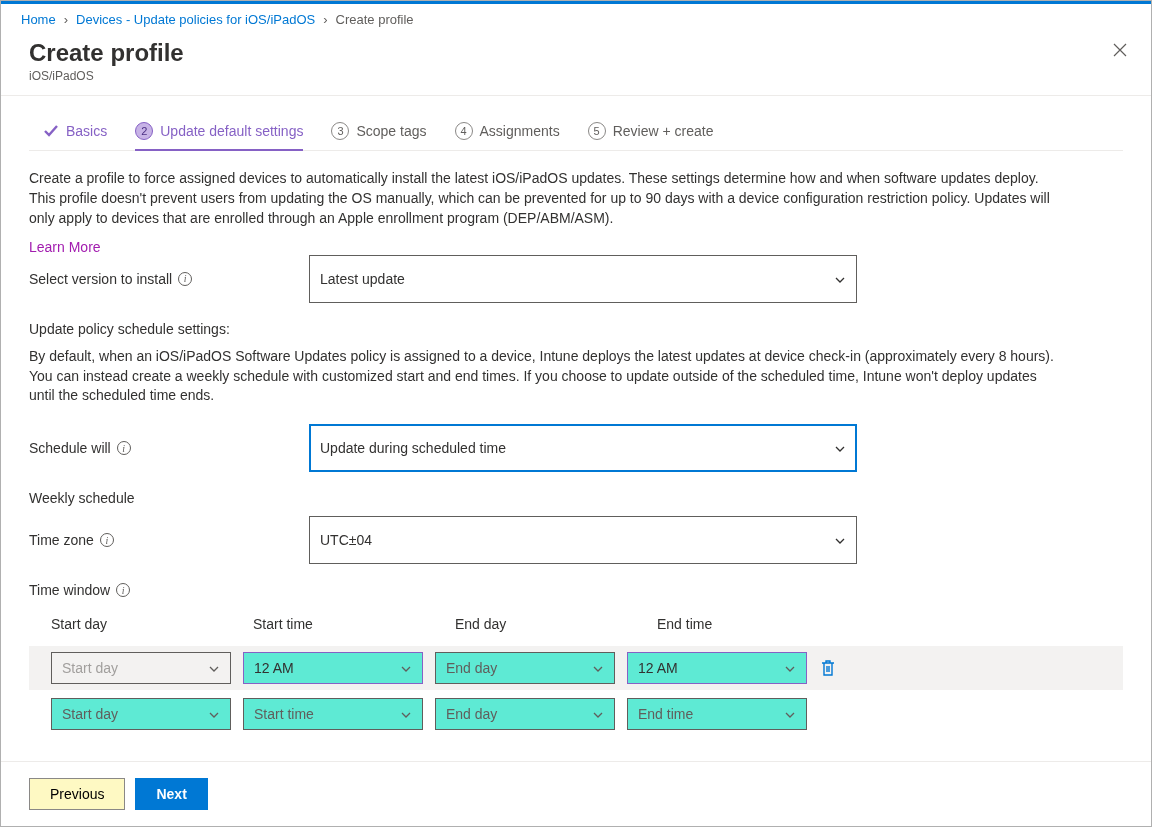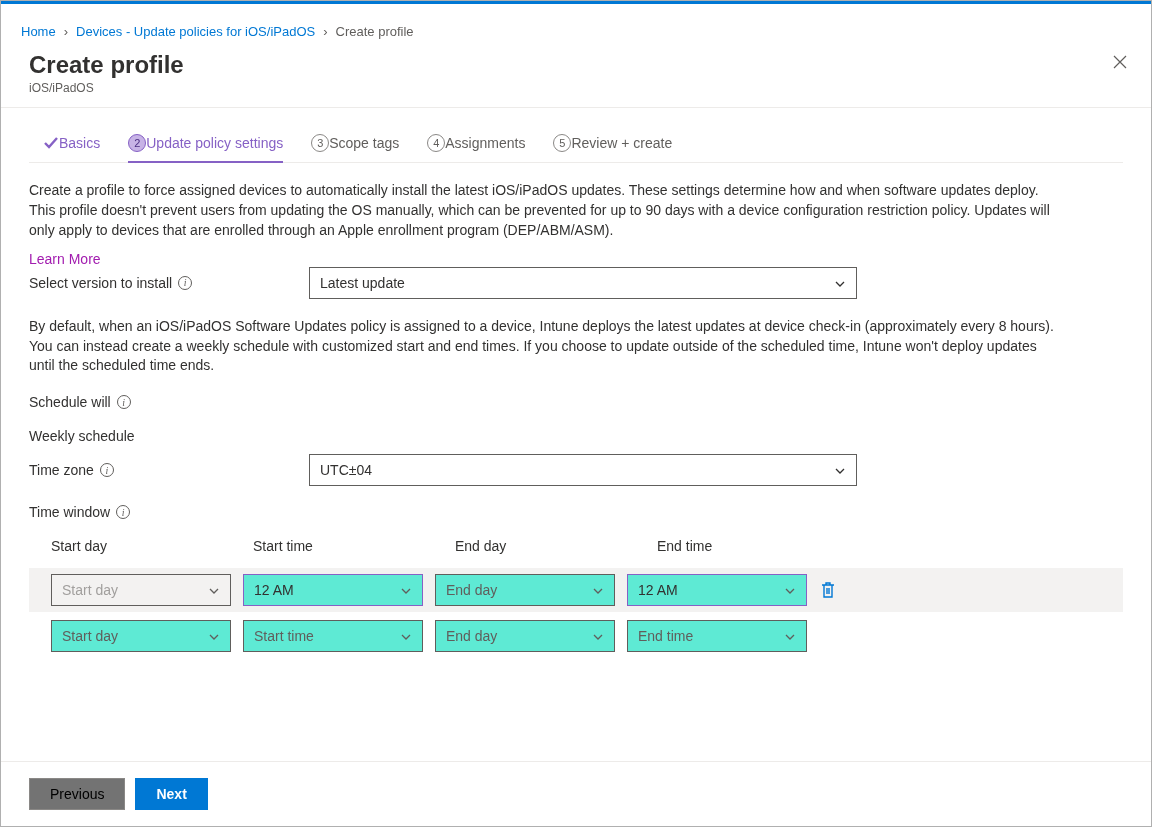--- a/index.html
+++ b/index.html
@@ -15,21 +15,21 @@
     border: 1px solid #b0b0b0;
     position: relative;
     display: flex;
     flex-direction: column;
   }
   .topbar { height: 3px; background: #0078d4; }
   .breadcrumb {
     display: flex;
     align-items: center;
     gap: 8px;
-    padding: 20px 20px 6px 20px;
+    padding: 8px 20px 6px 20px;
     font-size: 13px;
   }
   .breadcrumb a { color: #0078d4; text-decoration: none; cursor: pointer; }
   .breadcrumb .sep { color: #605e5c; }
   .breadcrumb .current { color: #605e5c; }
   .header-row {
     display: flex;
     align-items: flex-start;
     padding: 6px 20px 12px 28px;
     border-bottom: 1px solid #edebe9;
@@ -42,20 +42,21 @@
     display: flex;
     align-items: center;
     gap: 28px;
     padding: 26px 14px 0 14px;
     border-bottom: 1px solid #edebe9;
     margin-bottom: 18px;
   }
   .tab {
     display: flex;
     align-items: center;
+    gap: 7px;
     padding-bottom: 10px;
     cursor: pointer;
     color: #605e5c;
     position: relative;
   }
   .tab.done { color: #8661c5; }
   .tab.active { color: #8661c5; }
   .tab.active::after {
     content: "";
     position: absolute;
@@ -78,21 +79,21 @@
     align-items: center;
     margin-bottom: 18px;
   }
   .field-label { width: 280px; display: flex; align-items: center; gap:6px; }
   .info-icon {
     width:14px; height:14px; border:1px solid #605e5c; border-radius:50%;
     display:inline-flex; align-items:center; justify-content:center;
     font-size:10px; color:#605e5c; font-style: italic; font-family: Georgia, serif;
   }
   .dropdown {
-    width: 548px; height: 32px;
+    width: 548px; height: 48px;
     border: 1px solid #605e5c;
     background:#fff;
     display:flex; align-items:center; justify-content:space-between;
     padding: 0 10px; cursor:pointer;
   }
   .dropdown.focused { border: 2px solid #0078d4; padding: 0 9px; }
   .chev { width:12px; height:12px; }
   .chev svg { width:12px; height:12px; }
   .section-head { margin: 4px 0 10px 0; }
   .para { line-height:1.42; margin-bottom:18px; max-width:1030px; }
@@ -114,21 +115,21 @@
   .tw-dd.pale { color:#605e5c; }
   .tw-dd.disabled { background:#f3f2f1; color:#a19f9d; }
   .trash { width:18px; height:18px; cursor:pointer; }
   .trash svg path, .trash svg rect { stroke:#0078d4; fill:none; stroke-width:1.4; }
   .footer {
     border-top:1px solid #edebe9;
     padding: 16px 28px;
     display:flex; gap:10px;
   }
   .btn {
-    height:32px; padding:0 20px; border:1px solid #8a8886; background:#737373;
+    height:32px; padding:0 20px; border:1px solid #8a8886; background:#fef9c3;
     cursor:pointer; font-size:14px;
   }
   .btn.primary { background:#0078d4; border-color:#0078d4; color:#fff; font-weight:600; }
 </style>
 </head>
 <body>
 
 <div class="frame">
   <div class="topbar"></div>
 
@@ -158,21 +159,21 @@
       <div class="tab done">
         <span class="check-icon">
           <svg viewBox="0 0 16 16">
               <path d="M2 8 L6 12 L14 3"></path>
             </svg>
         </span>
         <span>Basics</span>
       </div>
       <div class="tab active">
         <span class="step-badge">2</span>
-        <span>Update policy settings</span>
+        <span>Update default settings</span>
       </div>
       <div class="tab">
         <span class="step-badge">3</span>
         <span>Scope tags</span>
       </div>
       <div class="tab">
         <span class="step-badge">4</span>
         <span>Assignments</span>
       </div>
       <div class="tab">
@@ -190,26 +191,33 @@
         <span class="info-icon">i</span>
       </div>
       <div class="dropdown">
         <span>Latest update</span>
         <span class="chev"><svg viewBox="0 0 12 12">
               <path d="M2 4 L6 8 L10 4" stroke="#323130" stroke-width="1.3" fill="none"></path>
             </svg></span>
       </div>
     </div>
 
+    <p class="section-head">Update policy schedule settings:</p>
     <p class="para">By default, when an iOS/iPadOS Software Updates policy is assigned to a device, Intune deploys the latest updates at device check-in (approximately every 8 hours). You can instead create a weekly schedule with customized start and end times. If you choose to update outside of the scheduled time, Intune won't deploy updates until the scheduled time ends.</p>
 
     <div class="field-row">
       <div class="field-label">
         <span>Schedule will</span>
         <span class="info-icon">i</span>
+      </div>
+      <div class="dropdown focused">
+        <span>Update during scheduled time</span>
+        <span class="chev"><svg viewBox="0 0 12 12">
+              <path d="M2 4 L6 8 L10 4" stroke="#323130" stroke-width="1.3" fill="none"></path>
+            </svg></span>
       </div>
     </div>
 
     <p class="section-head">Weekly schedule</p>
 
     <div class="field-row">
       <div class="field-label">
         <span>Time zone</span>
         <span class="info-icon">i</span>
       </div>

